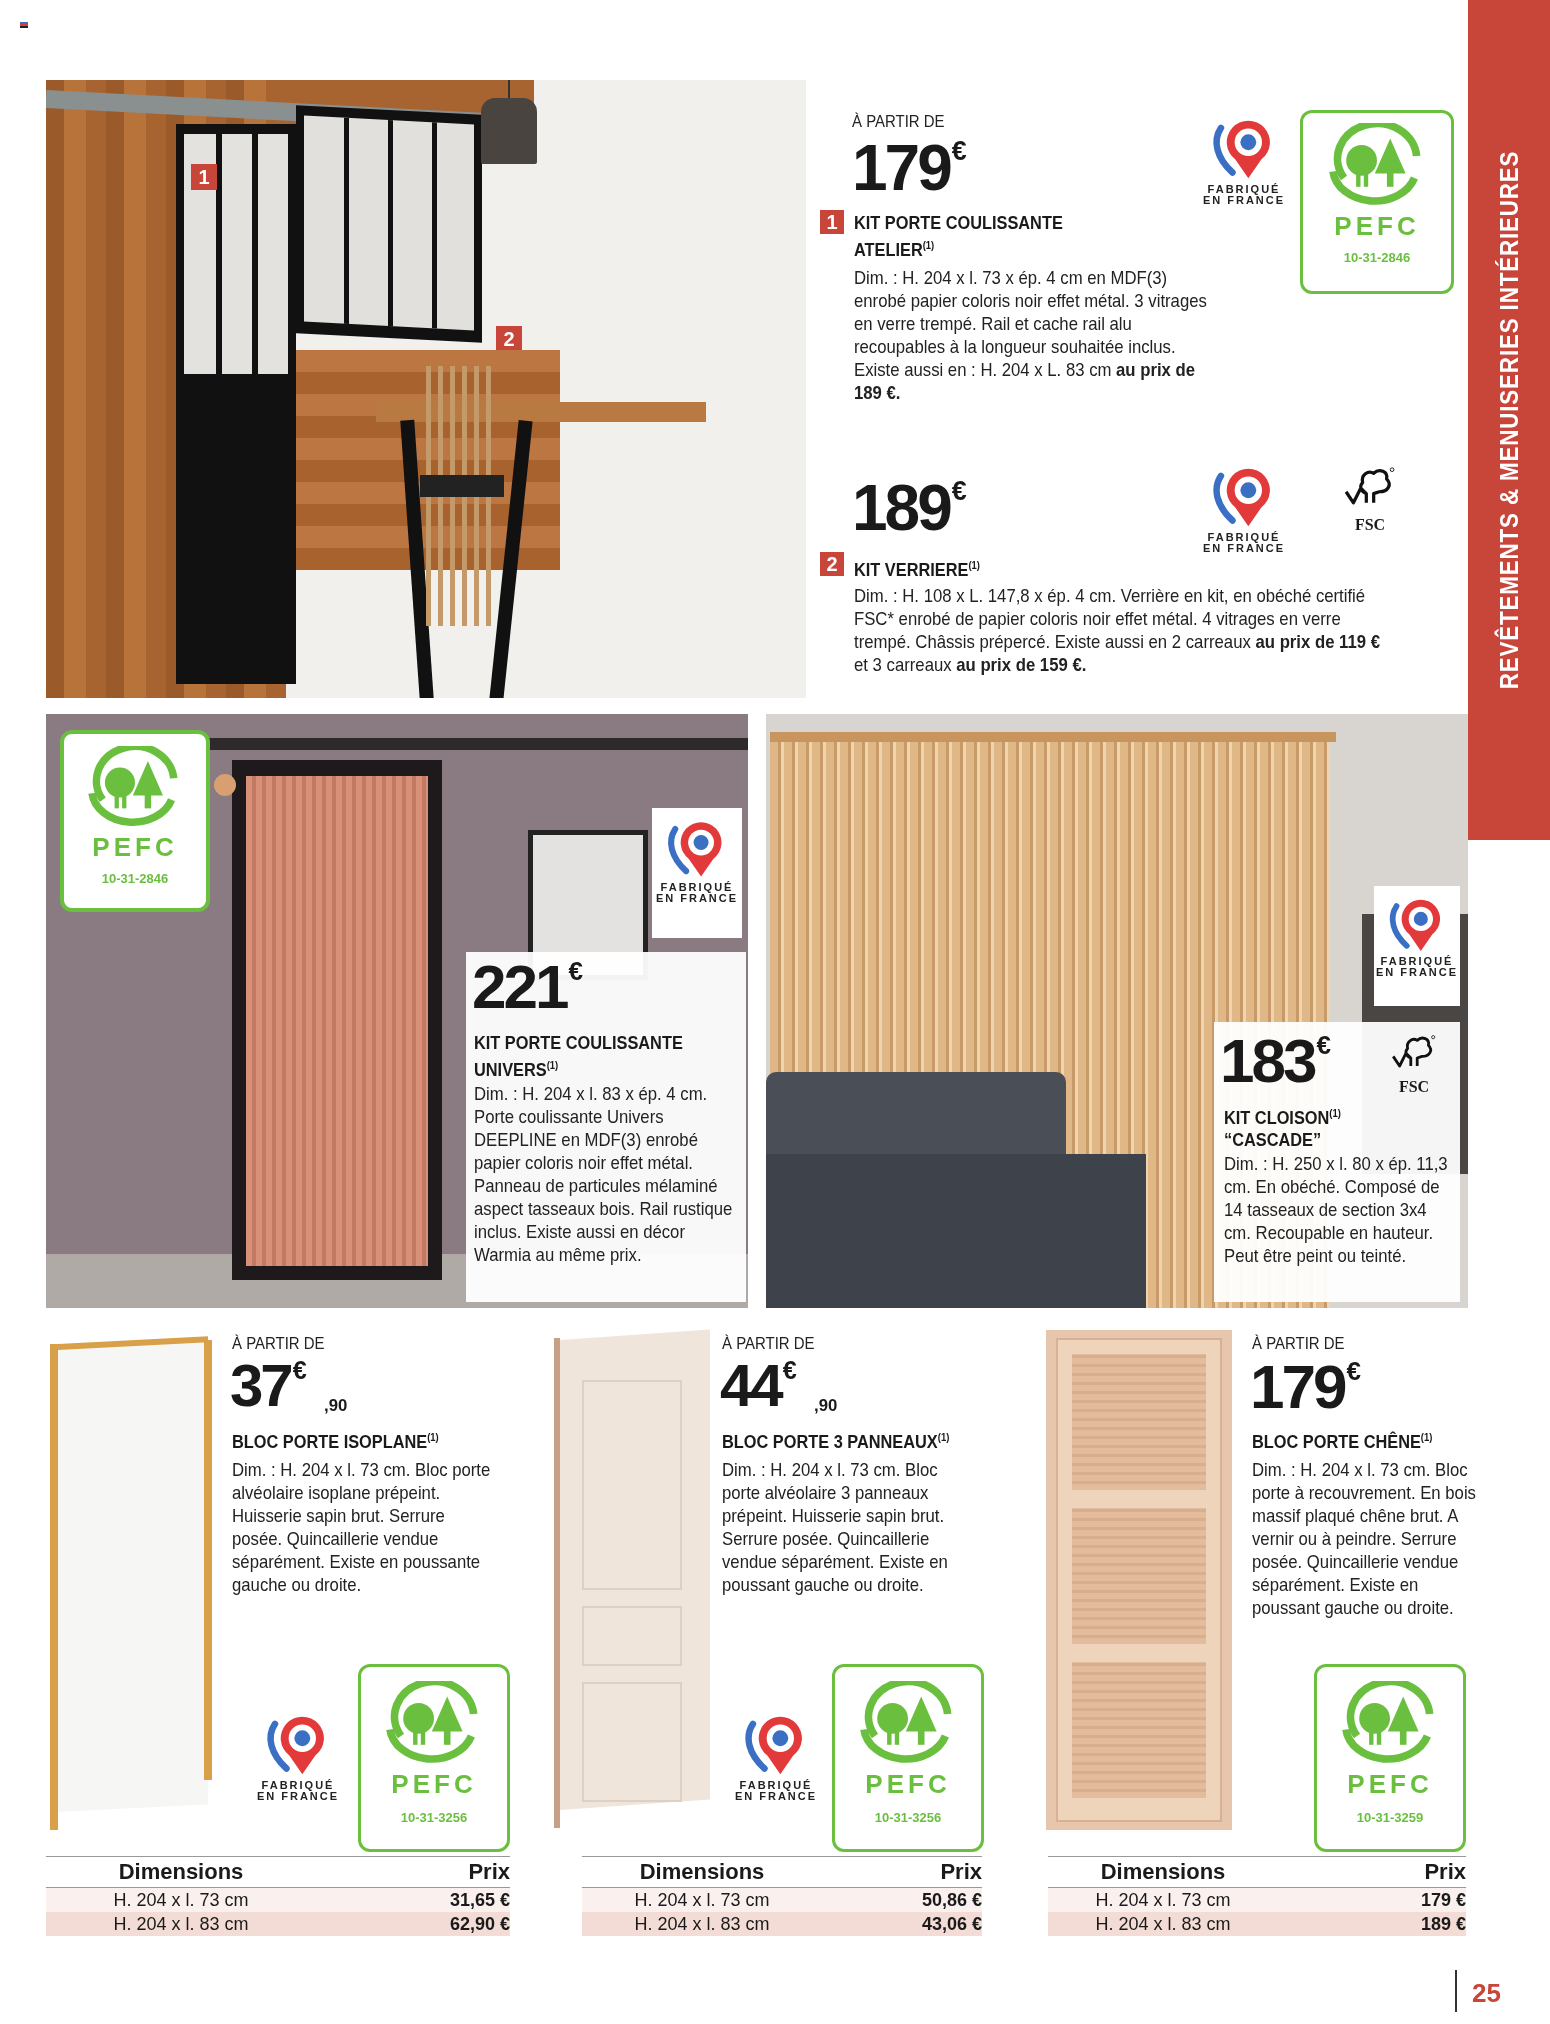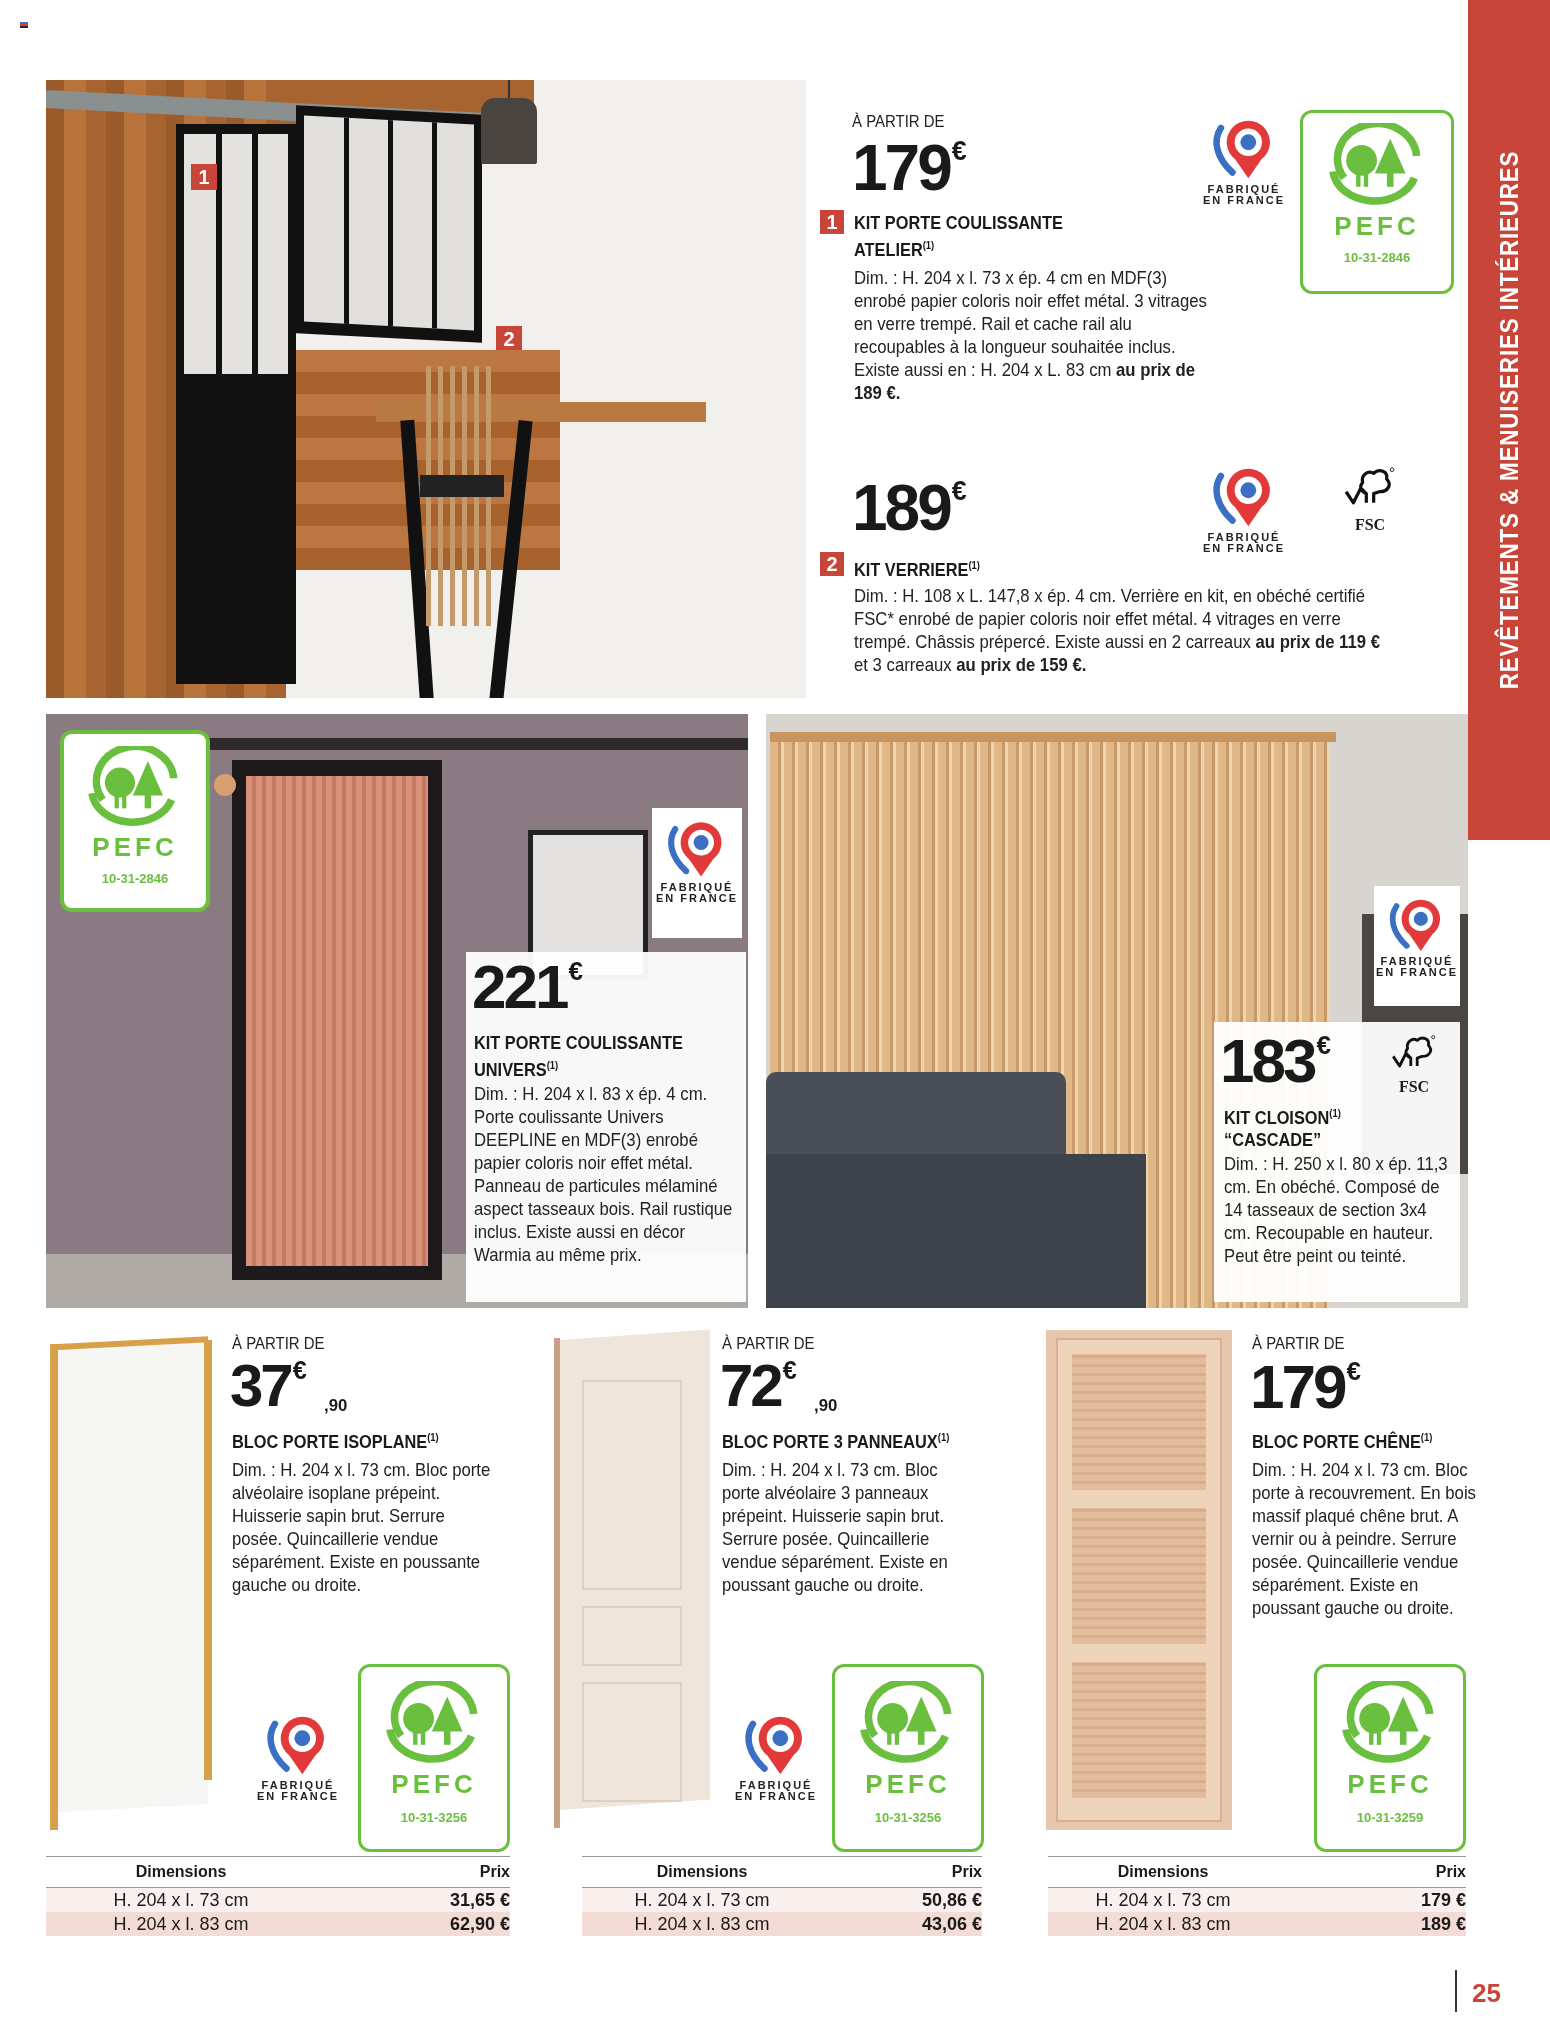--- a/index.html
+++ b/index.html
@@ -22,21 +22,21 @@
   .pefc-word { color: #6bbf3f; font-weight: 900; font-size: 26px; letter-spacing: 4px; }
   .pefc-code { color: #6bbf3f; font-weight: bold; font-size: 13px; }
   .fsc-word { font-family: "Liberation Serif", serif; font-weight: bold; font-size: 16px; }
   .side-tab { background: #c8453a; color: #fff; font-weight: bold; font-size: 26px; letter-spacing: 1px; }
   .tbl { font-size: 18px; }
   .tbl .row { display: flex; height: 24px; align-items: center; }
   .tbl .row.alt { background: #f4dcd6; }
   .tbl .row.first { background: #faf0ee; }
   .tbl .c1 { text-align: center; }
   .tbl .c2 { text-align: right; font-weight: bold; }
-  .tbl .hdr { display: flex; font-weight: bold; font-size: 16px; border-top: 1px solid #999; border-bottom: 1px solid #999; height: 32px; align-items: center; }
+  .tbl .hdr { display: flex; font-weight: bold; font-size: 22px; border-top: 1px solid #999; border-bottom: 1px solid #999; height: 32px; align-items: center; }
 </style>
 </head>
 <body>
 
 <svg width="0" height="0" style="position:absolute">
   <defs>
     <symbol id="fab-pin" viewBox="0 0 100 100">
       <path d="M18 22 C6 40 12 64 34 84" fill="none" stroke="#3a6fc4" stroke-width="9" stroke-linecap="round"></path>
       <path d="M56 92 L38 66 A30 30 0 1 1 74 66 Z" fill="#e23a3a"></path>
       <circle cx="56" cy="42" r="19" fill="#fff"></circle>
@@ -275,21 +275,21 @@
 
 <div class="abs" style="left:554px;top:1330px;width:160px;height:500px;">
   <div style="position:absolute;left:0;top:8px;width:6px;height:490px;background:#c8a088;"></div>
   <div style="position:absolute;left:6px;top:10px;width:150px;height:470px;background:#efe5da;transform:skewY(-4deg);transform-origin:left top;"></div>
   <div style="position:absolute;left:28px;top:50px;width:100px;height:210px;border:2px solid #ddd1c4;"></div>
   <div style="position:absolute;left:28px;top:276px;width:100px;height:60px;border:2px solid #ddd1c4;"></div>
   <div style="position:absolute;left:28px;top:352px;width:100px;height:120px;border:2px solid #ddd1c4;"></div>
 </div>
 <div class="abs from" style="left:722px;top:1334px;">À PARTIR DE</div>
 <div class="abs price" style="left:720px;top:1356px;font-size:60px;width:120px;">
-  <span>72</span><span class="eur">€</span>
+  <span>44</span><span class="eur">€</span>
   <span class="cents" style="left:62px;top:42px;">,90</span>
 </div>
 <div class="abs title" style="left:722px;top:1426px;">
   <span>BLOC PORTE 3 PANNEAUX</span><sup>(1)</sup>
 </div>
 <div class="abs desc" style="left:722px;top:1458px;width:284px;">
   <span>Dim. : H. 204 x l. 73 cm. Bloc porte alvéolaire 3 panneaux prépeint. Huisserie sapin brut. Serrure posée. Quincaillerie vendue séparément. Existe en poussant gauche ou droite.</span>
 </div>
 <div class="abs fab-logo" style="left:728px;top:1708px;width:96px;background:transparent;">
   <svg width="72" height="72">

